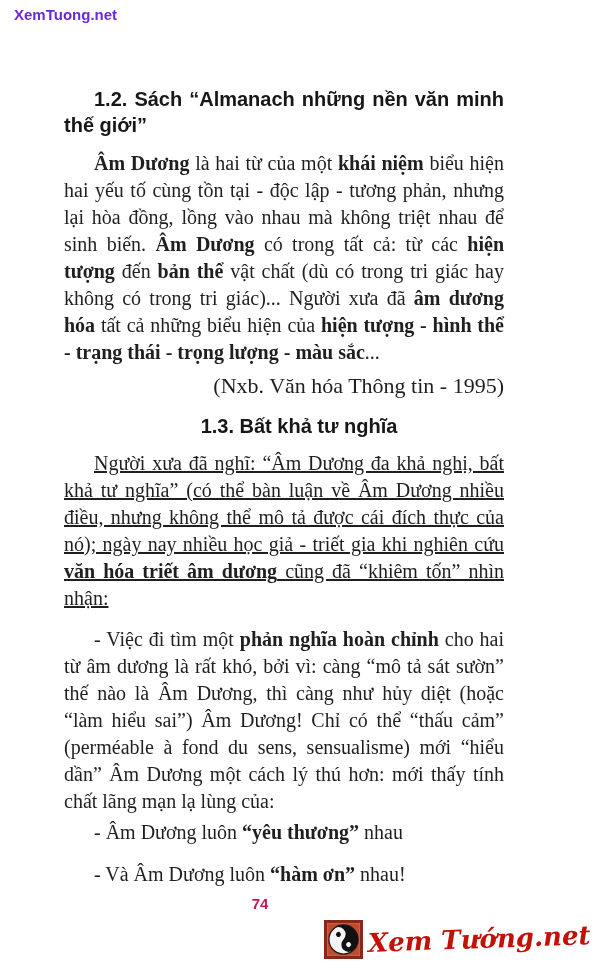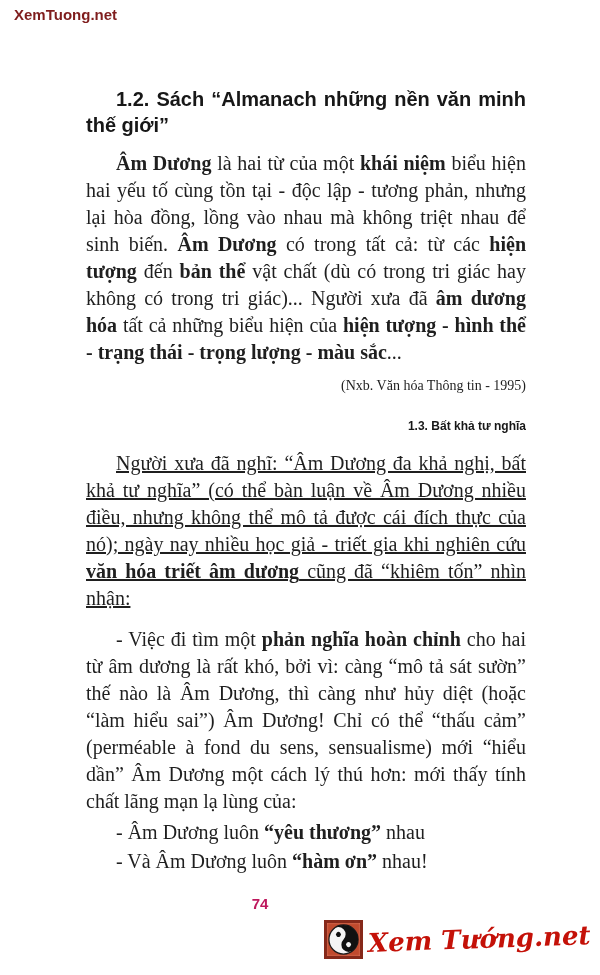--- a/index.html
+++ b/index.html
@@ -8,53 +8,53 @@
     width: 600px; height: 975px;
     position: relative;
     font-family: "Liberation Serif", serif;
     color: #1f1f1f;
     overflow: hidden;
   }
   .watermark-link {
     position: absolute; left: 14px; top: 6px;
     font-family: "Liberation Sans", sans-serif;
     font-size: 15px; font-weight: 700;
-    color: #7f1d1d; text-decoration: none;
+    color: #6d28d9; text-decoration: none;
     cursor: pointer;
   }
   .content {
-    position: absolute; left: 86px; top: 86px; width: 440px;
+    position: absolute; left: 64px; top: 86px; width: 440px;
     font-size: 20px; line-height: 27px;
     text-align: justify;
   }
   .content b { font-weight: 700; }
   h2.sec-heading {
     font-family: "Liberation Sans", sans-serif;
     font-size: 20px; font-weight: 700; line-height: 26px;
     text-indent: 30px; text-align: justify;
     color: #171717;
     margin-bottom: 12px;
   }
   h3.sec-heading {
     font-family: "Liberation Sans", sans-serif;
-    font-size: 12px; font-weight: 700; line-height: 27px;
-    text-indent: 30px; text-align: right;
+    font-size: 20px; font-weight: 700; line-height: 27px;
+    text-indent: 30px; text-align: center;
     color: #171717;
     margin-top: 14px; margin-bottom: 10px;
   }
   p.body-para { text-indent: 30px; }
   p.citation {
     text-align: right; text-indent: 0;
-    font-size: 14px; margin-top: 6px;
+    font-size: 22px; margin-top: 6px;
   }
   p.para-2 { margin-top: 4px; text-decoration: underline; }
   p.para-3 { margin-top: 14px; }
   p.bullet { text-indent: 30px; text-align: left; }
   p.bullet-1 { margin-top: 4px; }
-  p.bullet-2 { margin-top: 2px; }
+  p.bullet-2 { margin-top: 15px; }
   .page-number {
     position: absolute; left: 0; top: 895px; width: 520px;
     text-align: center;
     font-family: "Liberation Sans", sans-serif;
     font-size: 15px; font-weight: 700; color: #be185d;
   }
   .footer-logo {
     position: absolute; right: 10px; top: 920px;
     display: flex; align-items: flex-start;
     text-decoration: none; cursor: pointer;

